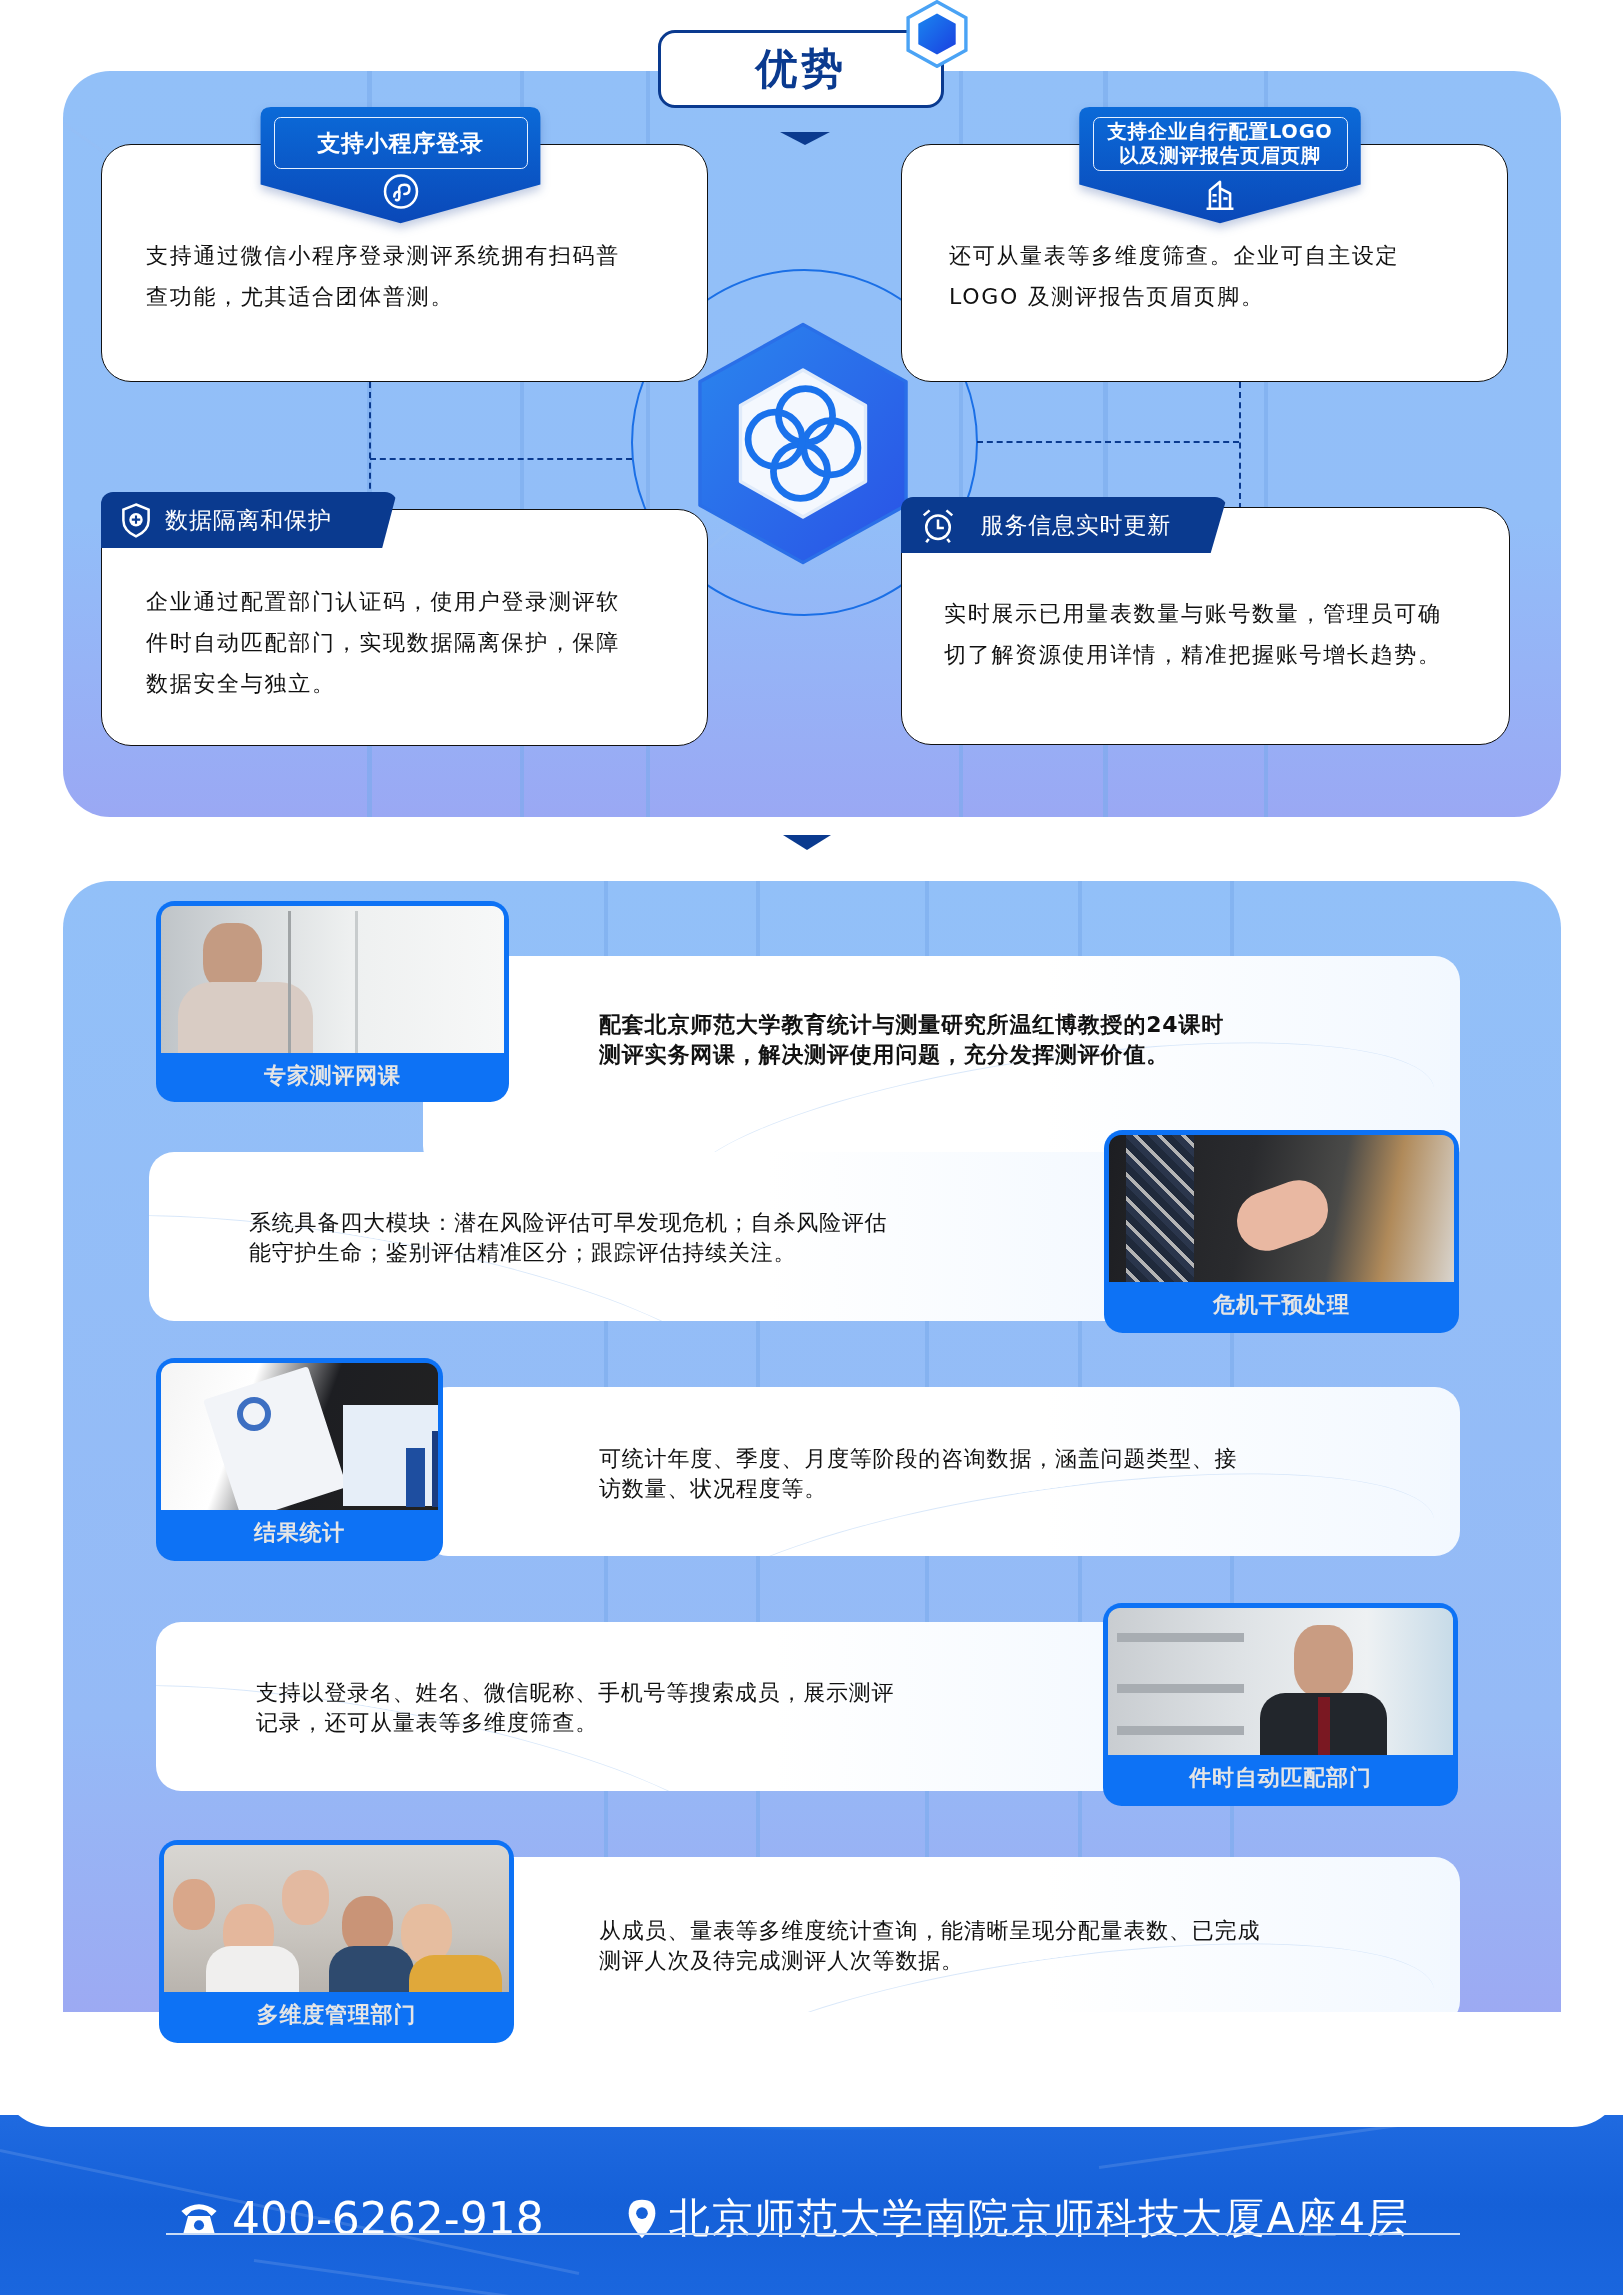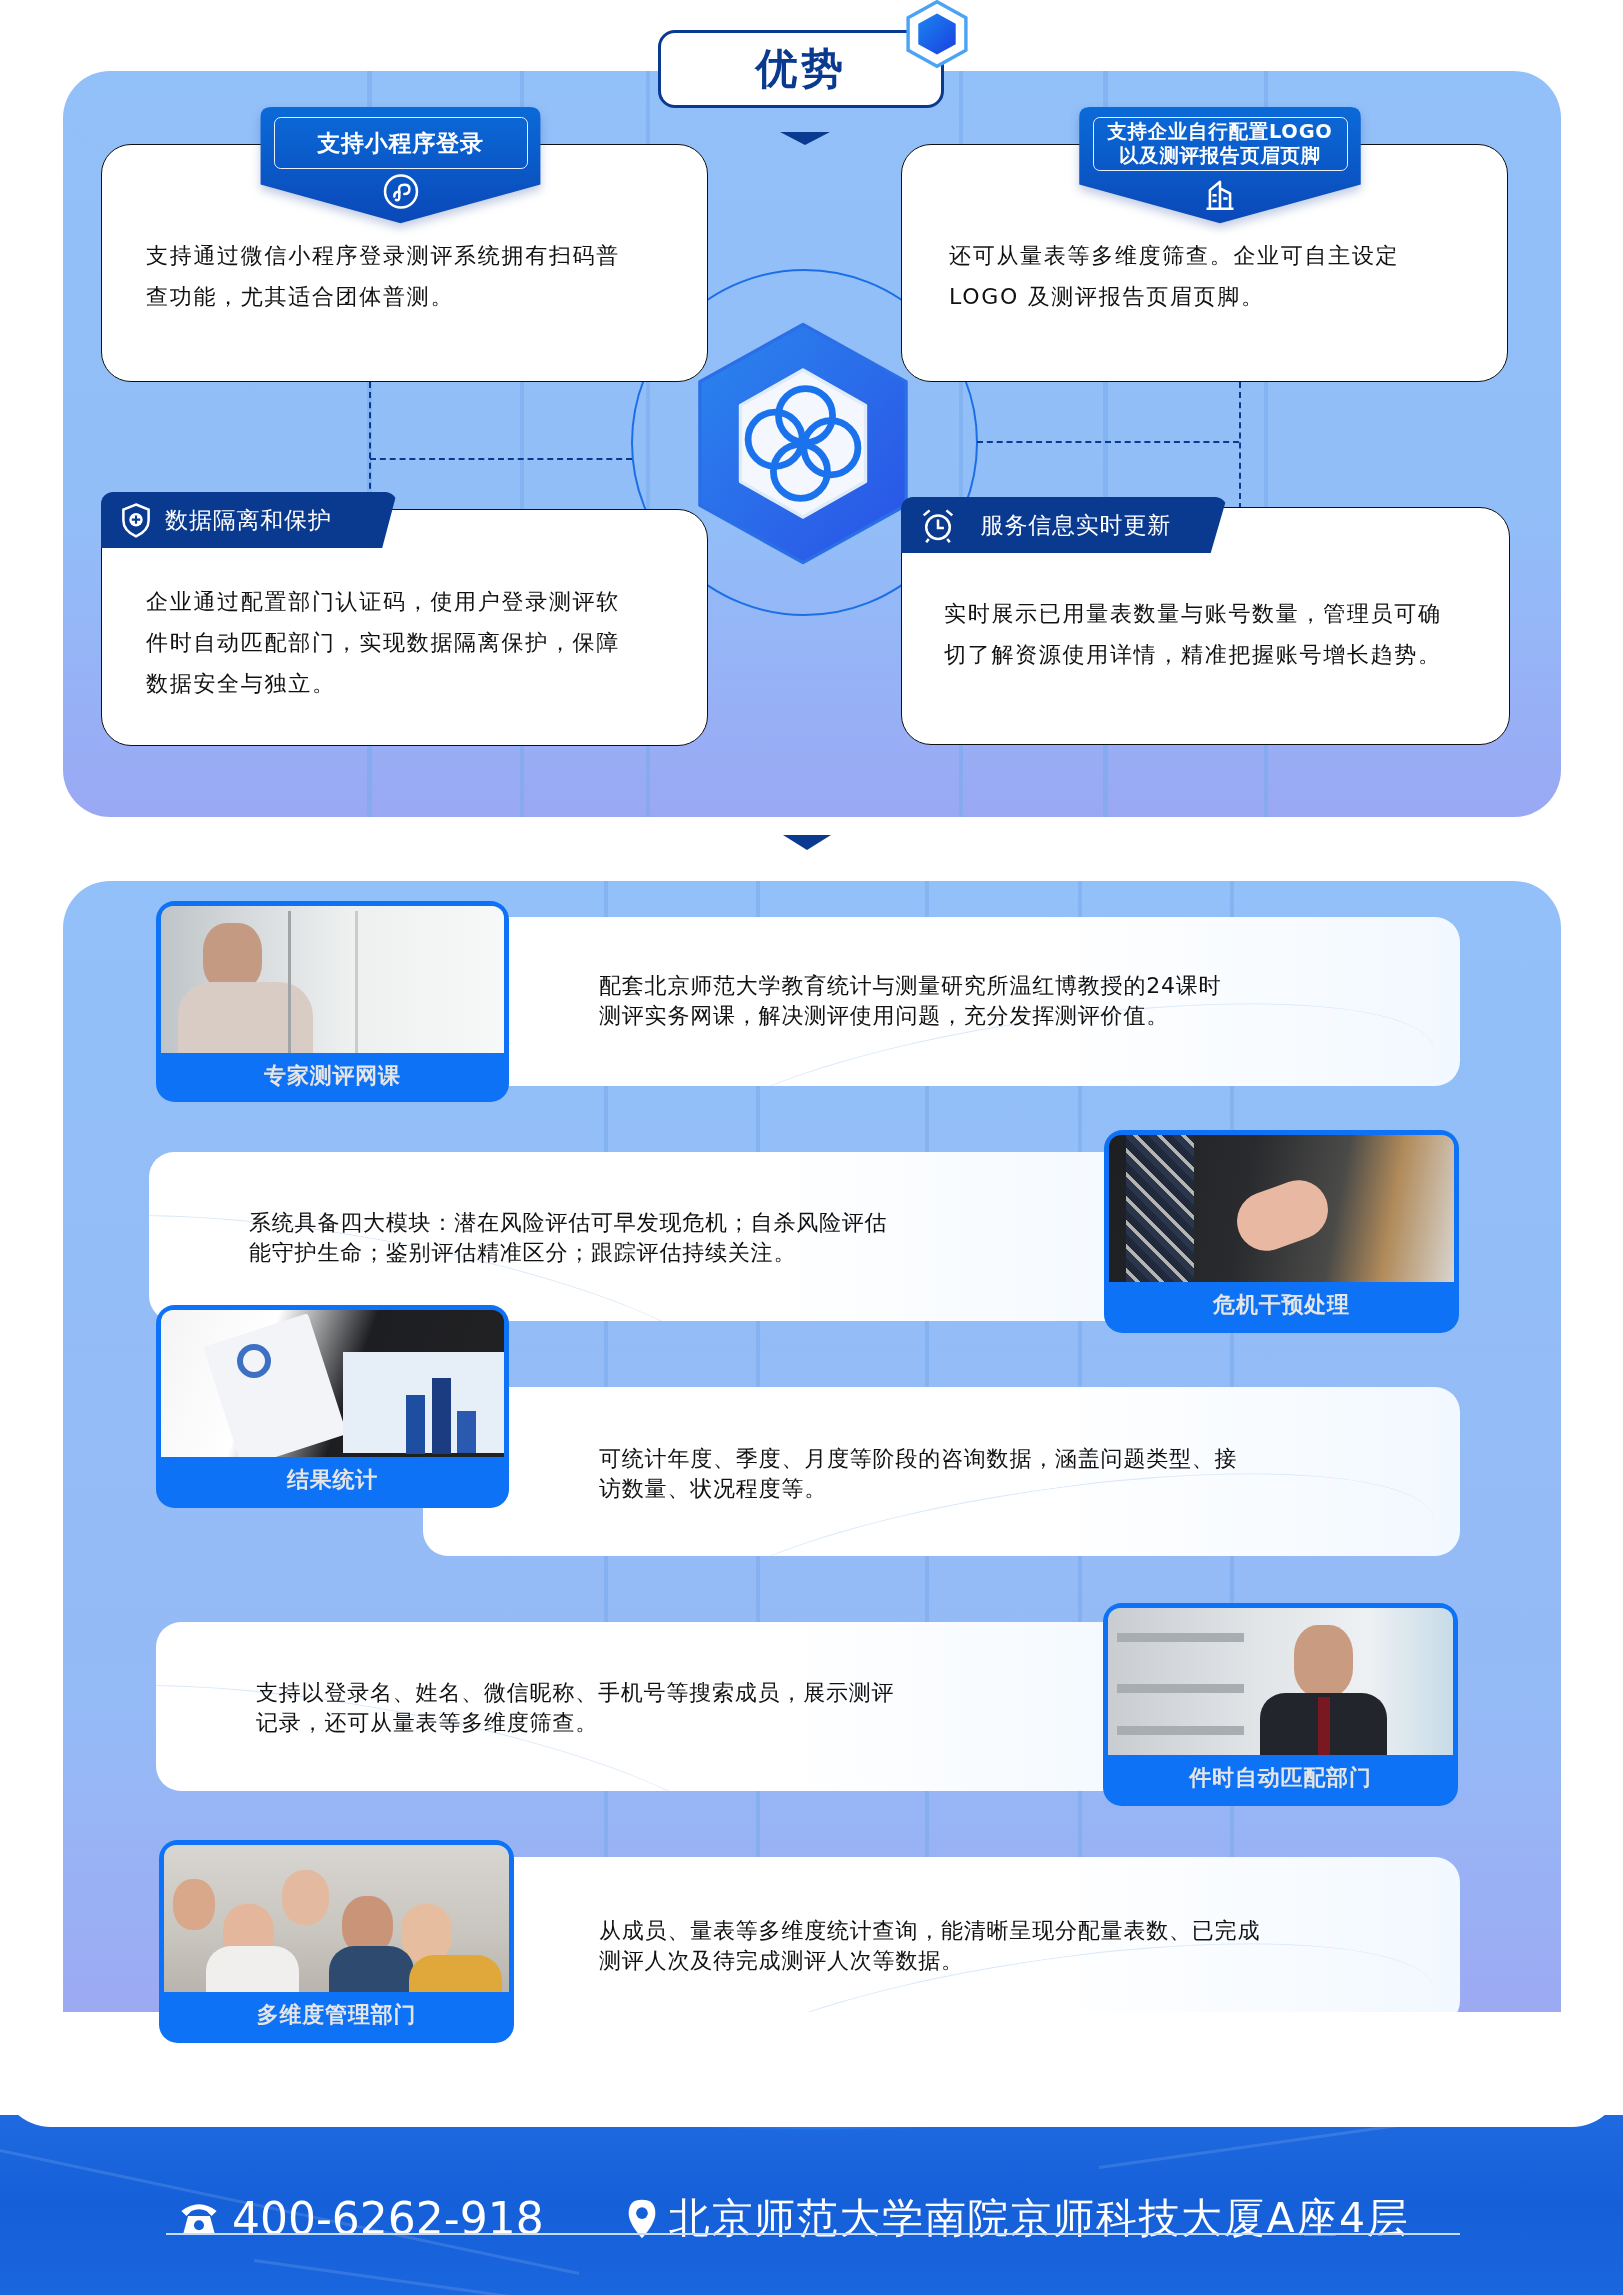--- a/index.html
+++ b/index.html
@@ -249,21 +249,21 @@
 
 <div class="panel-bottom">
   <div class="circuit-line" style="left:541px;top:0;width:4.2px;height:1197px;"></div>
   <div class="circuit-line" style="left:693px;top:0;width:4.2px;height:1197px;"></div>
   <div class="circuit-line" style="left:862px;top:0;width:4.2px;height:1197px;"></div>
   <div class="circuit-line" style="left:1015px;top:0;width:4.2px;height:1197px;"></div>
   <div class="circuit-line" style="left:1167px;top:0;width:4.2px;height:1197px;"></div>
   <div class="circuit-line" style="left:169px;top:1099px;width:4.2px;height:98px;"></div>
 </div>
 
-<div class="service-body" style="left:423px;top:917px;width:1037px;height:169px;">
+<div class="service-body" style="left:423px;top:956px;width:1037px;height:215px;font-weight:bold;">
   <div class="wave" style="left:254px;top:101px;transform:rotate(-8deg);"></div>
   <div class="service-text" style="left:176px;top:54px;">
     <div>配套北京师范大学教育统计与测量研究所温红博教授的24课时</div>
     <div>测评实务网课，解决测评使用问题，充分发挥测评价值。</div>
   </div>
 </div>
 <div class="photo-card" style="left:156px;top:901px;width:353px;height:201px;">
   <div class="photo" style="background: linear-gradient(90deg, #bfc4c8 0%, #d6dadc 25%, #eef0f0 55%, #f7f8f8 100%);">
     <div style="position:absolute;left:42px;top:17px;width:59px;height:68px;border-radius:40%;background:#c49b82;"></div>
     <div style="position:absolute;left:17px;top:76px;width:135px;height:76px;border-radius:34px 34px 0 0;background:#d9ccc4;"></div>
@@ -288,21 +288,21 @@
   <div class="photo-label">危机干预处理</div>
 </div>
 
 <div class="service-body" style="left:423px;top:1387px;width:1037px;height:169px;">
   <div class="wave" style="left:254px;top:101px;transform:rotate(-8deg);"></div>
   <div class="service-text" style="left:176px;top:57px;">
     <div>可统计年度、季度、月度等阶段的咨询数据，涵盖问题类型、接</div>
     <div>访数量、状况程度等。</div>
   </div>
 </div>
-<div class="photo-card" style="left:156px;top:1305px;width:353px;height:203px;">
+<div class="photo-card" style="left:156px;top:1358px;width:287px;height:203px;">
   <div class="photo" style="background: linear-gradient(110deg, #f4f4f4 0%, #ffffff 30%, #1d1e22 55%, #222 100%);">
     <div style="position:absolute;left:59px;top:17px;width:110px;height:127px;background:#f2f4f8;transform:rotate(-18deg);border-radius:3.4px;"></div>
     <div style="position:absolute;left:76px;top:34px;width:34px;height:34px;border-radius:50%;border:6.8px solid #3d6fc2;"></div>
     <div style="position:absolute;left:182px;top:42px;width:161px;height:101px;background:#e6eef8;"></div>
     <div style="position:absolute;left:245px;top:85px;width:18.6px;height:59px;background:#1e4ea0;"></div>
     <div style="position:absolute;left:271px;top:68px;width:18.6px;height:76px;background:#1b3c80;"></div>
     <div style="position:absolute;left:296px;top:101px;width:18.6px;height:42px;background:#2a5ab0;"></div>
   </div>
   <div class="photo-label">结果统计</div>
 </div>

